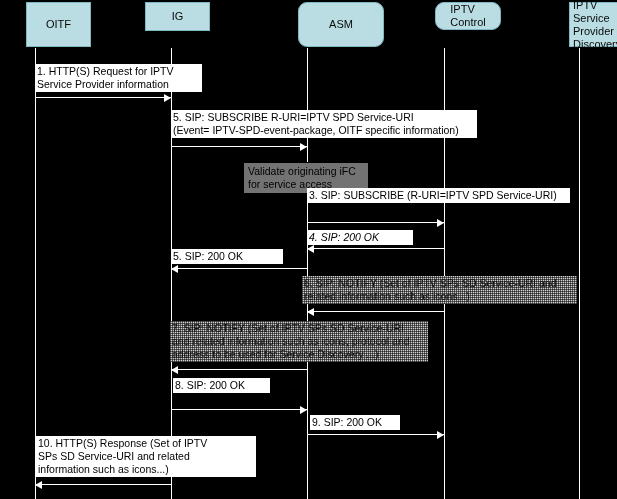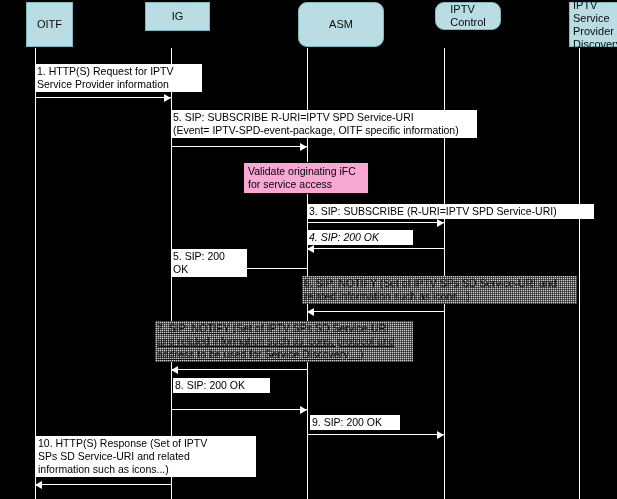--- a/index.html
+++ b/index.html
@@ -74,36 +74,36 @@
     
     background-color: #cfcfcf;
     background-image:
       repeating-linear-gradient(0deg,  rgba(0,0,0,0.55) 0 1px, rgba(255,255,255,0) 1px 2px),
       repeating-linear-gradient(90deg, rgba(0,0,0,0.55) 0 1px, rgba(255,255,255,0) 1px 2px);
     color: #111111;
   }
   
   .note-box {
     position: absolute;
-    background: #f9a8d4;
+    background: #737373;
     border: 1px solid #000000;
     color: #000000;
     font-size: 10.5px;
     line-height: 13px;
     padding: 2px 4px;
     white-space: pre-line;
     box-sizing: border-box;
   }
 </style>
 </head>
 <body>
 
 <div id="canvas">
   <div id="actors-layer">
-      <div class="actor-box square" style="left: 3px; top: 2px; width: 47px; height: 45px;">OITF</div>
+      <div class="actor-box square" style="left: 3px; top: 2px; width: 65px; height: 45px;">OITF</div>
       <div class="actor-box square" style="left: 122px; top: 2px; width: 65px; height: 29px;">IG</div>
       <div class="actor-box rounded" style="left: 275px; top: 2px; width: 86px; height: 45px;">ASM</div>
       <div class="actor-box rounded" style="left: 412px; top: 2px; width: 66px; height: 28px;">IPTV
 Control</div>
       <div class="actor-box square" style="left: 546px; top: 2px; width: 68px; height: 45px;">IPTV Service
 Provider
 Discovery</div>
     </div>
   <div id="lifelines-layer">
       <div class="lifeline" style="left: 35px;"></div>
@@ -136,26 +136,26 @@
     </div>
   <div id="notes-layer">
       <div class="note-box" style="left: 243px; top: 162px; width: 126px; min-height: 30px;">Validate originating iFC
 for service access</div>
     </div>
   <div id="labels-layer">
       <div class="label" style="left: 35px; top: 64px; width: 167px;">1. HTTP(S) Request for IPTV
 Service Provider information</div>
       <div class="label" style="left: 171px; top: 110px; width: 306px;">5. SIP: SUBSCRIBE  R-URI=IPTV SPD Service-URI
 (Event= IPTV-SPD-event-package, OITF specific information)</div>
-      <div class="label" style="left: 307px; top: 204px; width: 287px;">3. SIP: SUBSCRIBE  (R-URI=IPTV SPD Service-URI)</div>
+      <div class="label" style="left: 307px; top: 188px; width: 263px;">3. SIP: SUBSCRIBE  (R-URI=IPTV SPD Service-URI)</div>
       <div class="label" style="left: 307px; top: 230px; width: 106px; font-style: italic;">4. SIP: 200 OK</div>
-      <div class="label" style="left: 171px; top: 249px; width: 76px;">5. SIP: 200 OK</div>
+      <div class="label" style="left: 171px; top: 249px; width: 112px;">5. SIP: 200 OK</div>
       <div class="label stipple" style="left: 302px; top: 276px; width: 275px;">6. SIP: NOTIFY (Set of IPTV SPs SD Service-URI and
 related information such as icons...)</div>
-      <div class="label stipple" style="left: 155px; top: 321px; width: 258px; text-decoration: underline;">7. SIP: NOTIFY (Set of IPTV SPs SD Service-URI
+      <div class="label stipple" style="left: 170px; top: 321px; width: 258px;">7. SIP: NOTIFY (Set of IPTV SPs SD Service-URI
 and related information such as icons, protocol and
 address to be used for Service Discovery ...)</div>
       <div class="label" style="left: 173px; top: 378px; width: 97px;">8. SIP: 200 OK</div>
       <div class="label" style="left: 310px; top: 415px; width: 90px;">9. SIP: 200 OK</div>
       <div class="label" style="left: 36px; top: 436px; width: 220px;">10. HTTP(S) Response (Set of IPTV
 SPs SD Service-URI and related
 information such as icons...)</div>
     </div>
 </div>
 

